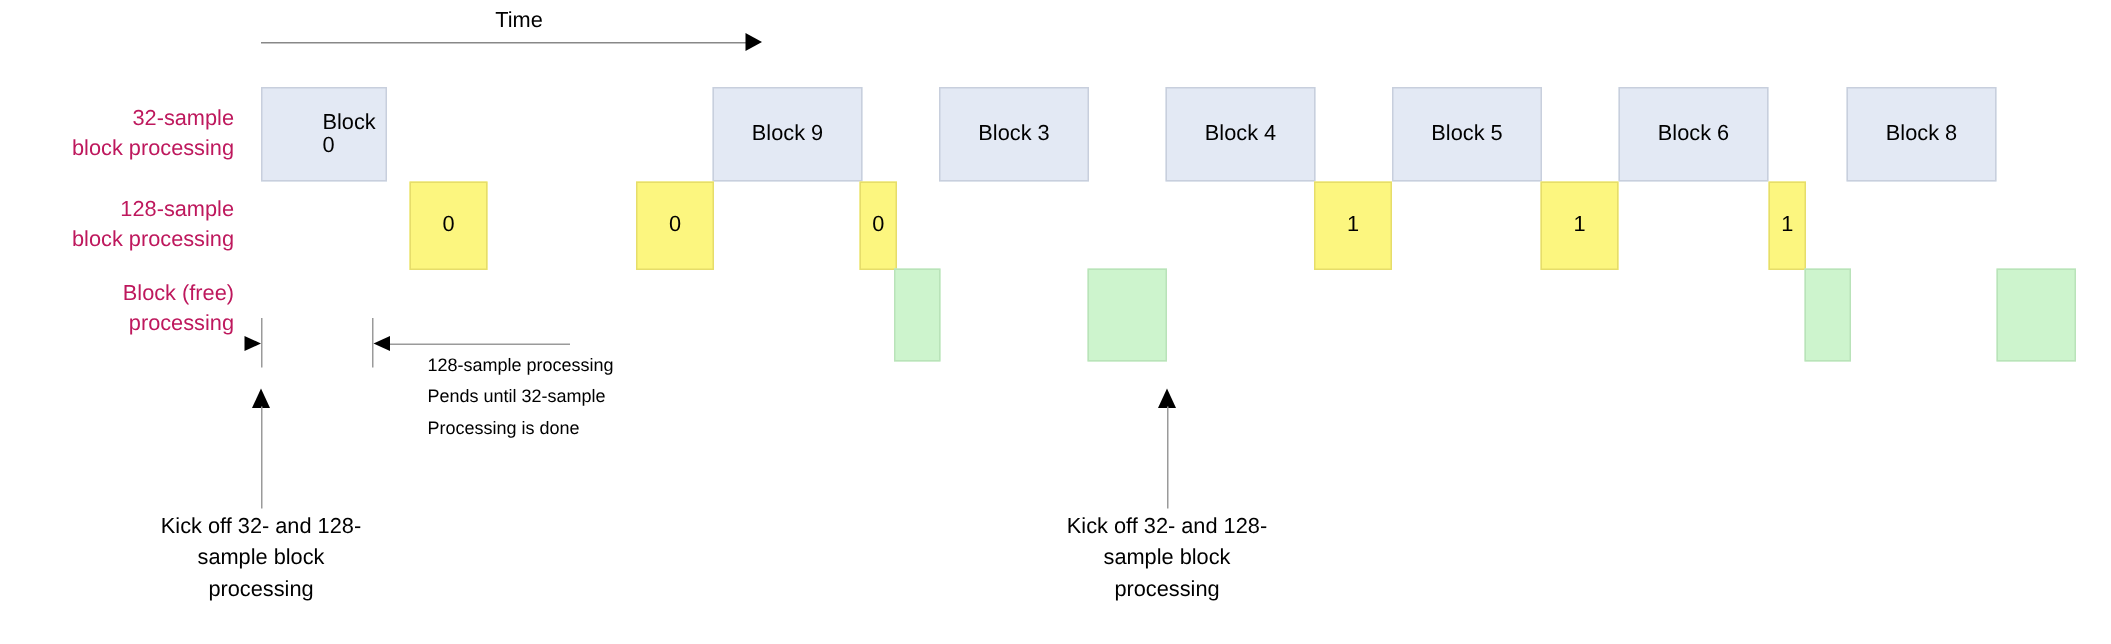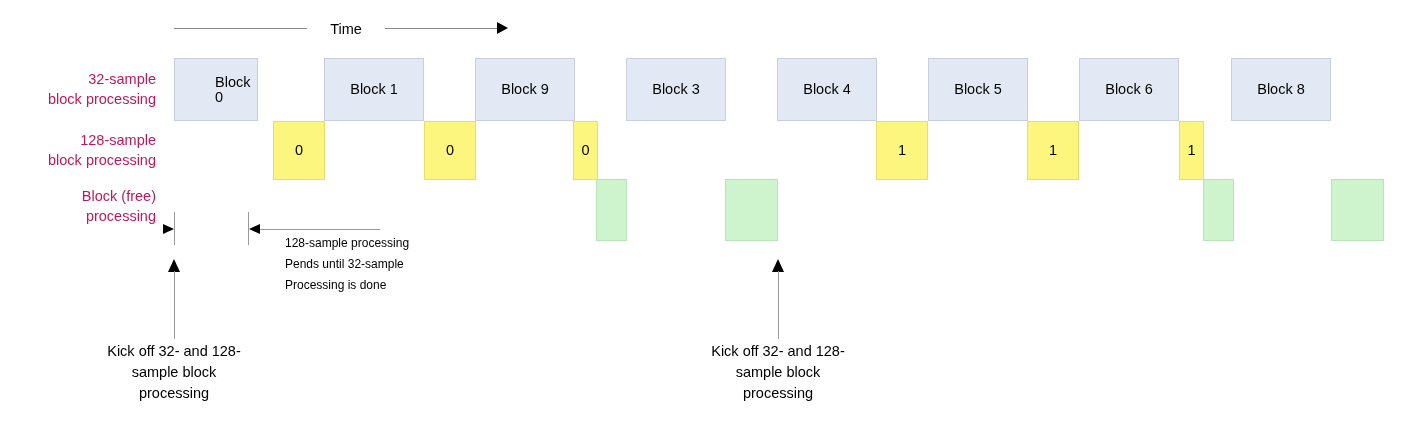--- a/index.html
+++ b/index.html
@@ -124,33 +124,32 @@
     white-space: pre-line;
   }
 </style>
 </head>
 <body>
 
 <div id="diagram">
 
   <div class="time-axis-line" style="left:174px; top:28px; width:332px;"></div>
   <div class="time-axis-head" style="left:497px; top:22px;"></div>
-  <div class="time-axis-label" style="left:307px; top:20px; width:66px;">Time</div>
+  <div class="time-axis-label" style="left:307px; top:5px; width:66px;">Time</div>
 
   <div class="row-label" style="left:0px; top:69px; width:156px;">32-sample
 block processing</div>
 
   <div class="row-label" style="left:0px; top:130px; width:156px;">128-sample
 block processing</div>
 
   <div class="row-label" style="left:0px; top:186px; width:156px;">Block (free)
 processing</div>
 
   <div class="blk blk-blue" style="left:174px;  top:58px; width:84px; height:63px;padding-left:40px;">Block 0</div>
-  <div class="blk blk-blue" style="left:324px;  top:58px; width:100px; height:63px;">Block 1</div>
   <div class="blk blk-blue" style="left:475px;  top:58px; width:100px; height:63px;">Block 9</div>
   <div class="blk blk-blue" style="left:626px;  top:58px; width:100px; height:63px;">Block 3</div>
   <div class="blk blk-blue" style="left:777px;  top:58px; width:100px; height:63px;">Block 4</div>
   <div class="blk blk-blue" style="left:928px;  top:58px; width:100px; height:63px;">Block 5</div>
   <div class="blk blk-blue" style="left:1079px; top:58px; width:100px; height:63px;">Block 6</div>
   <div class="blk blk-blue" style="left:1231px; top:58px; width:100px; height:63px;">Block 8</div>
 
   <div class="blk blk-yellow" style="left:273px;  top:121px; width:52px; height:59px;">0</div>
   <div class="blk blk-yellow" style="left:424px;  top:121px; width:52px; height:59px;">0</div>
   <div class="blk blk-yellow" style="left:573px;  top:121px; width:25px; height:59px;">0</div>

